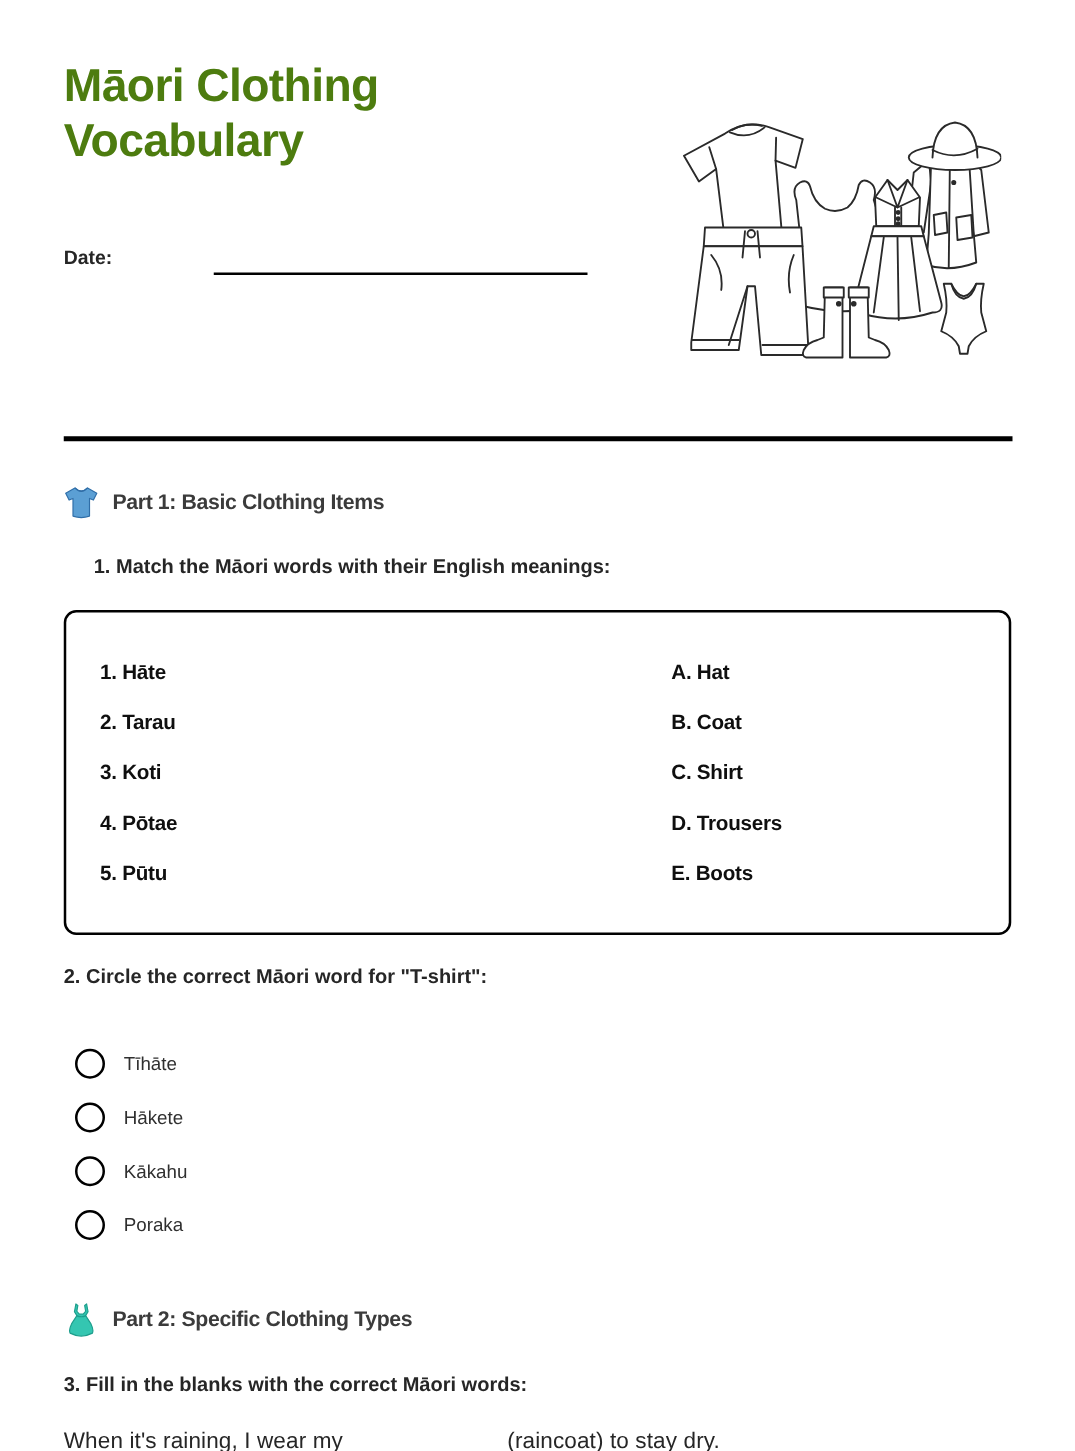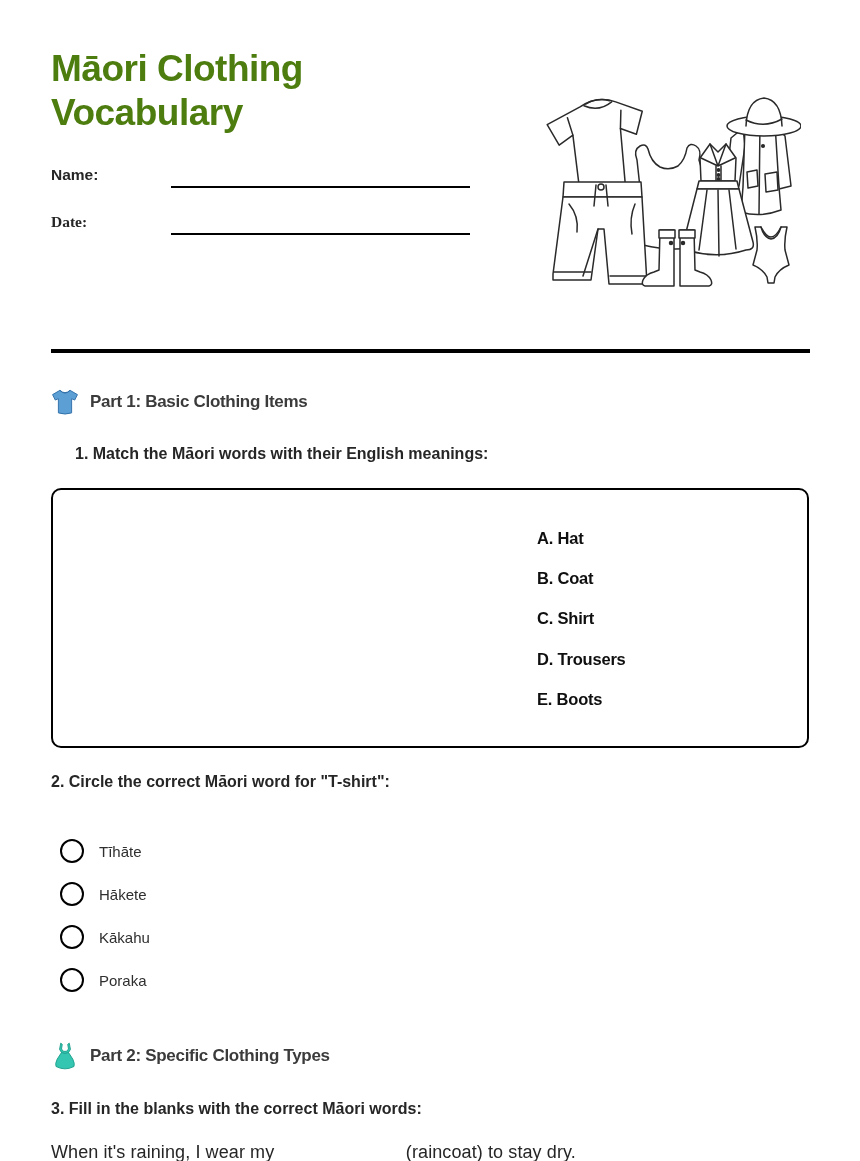--- a/index.html
+++ b/index.html
@@ -19,21 +19,21 @@
     color:#4d7c0f; letter-spacing:-0.5px;
   }
   .field-label {
     font-size:15.5px; font-weight:700; color:#262626;
   }
   .field-line {
     position:absolute; left:120px; top:20px;
     width:299px; height:2px; background:#000;
   }
   .name-row { left:51px; top:166px; width:420px; height:24px; }
-  .date-row { left:51px; top:213px; width:420px; height:24px;font-family:Liberation Serif, serif; }
+  .date-row { left:51px; top:198px; width:420px; height:24px; }
 
   .illus { left:533px; top:86px; }
 
   .divider { left:51px; top:349px; width:759px; height:4px; background:#000; }
 
   .part-heading {
     display:flex; align-items:center; gap:11px;
     font-size:17px; font-weight:700; color:#3b3b3b;
     letter-spacing:-0.3px;
   }
@@ -79,24 +79,20 @@
 
   svg { display:block; }
 </style>
 </head>
 <body>
 
 <div class="page">
 
   <h1 class="abs title">Māori Clothing Vocabulary</h1>
 
-  <div class="abs name-row">
-    <span class="field-label">Name:</span>
-    <span class="field-line"></span>
-  </div>
   <div class="abs date-row">
     <span class="field-label">Date:</span>
     <span class="field-line"></span>
   </div>
 
   <div class="abs illus">
     <svg width="268" height="214" viewBox="0 0 268 214" fill="none" stroke="#2a2a2a" stroke-width="1.5" stroke-linejoin="round" stroke-linecap="round">
 
       <g transform="rotate(-8 70 55)">
         <path d="M52 18 Q70 9 88 18 L113 31 L104 53 L89 45 L86 102 Q62 110 40 103 L41 45 L26 53 L17 31 Z" fill="#fff"></path>
@@ -159,20 +155,27 @@
         <path d="M11.5 3 L2 8.5 L5.5 15.5 L9.5 13.8 L9.5 32 Q18 35 26.5 32 L26.5 13.8 L30.5 15.5 L34 8.5 L24.5 3 Q21.5 6.5 18 6.5 Q14.5 6.5 11.5 3 Z" fill="#5b9fd4" stroke="#2f6ea8" stroke-width="1.2" stroke-linejoin="round"></path>
         <path d="M11.5 3 Q18 9 24.5 3" fill="none" stroke="#2f6ea8" stroke-width="1.2"></path>
       </svg>
     </span>
     <span>Part 1: Basic Clothing Items</span>
   </h2>
 
   <p class="abs prompt q1p">1. Match the Māori words with their English meanings:</p>
 
   <div class="abs match-box">
+    <div class="match-col col-left">
+      <div class="match-item">1. Hāte</div>
+      <div class="match-item">2. Tarau</div>
+      <div class="match-item">3. Koti</div>
+      <div class="match-item">4. Pōtae</div>
+      <div class="match-item">5. Pūtu</div>
+    </div>
     <div class="match-col col-right">
       <div class="match-item">A. Hat</div>
       <div class="match-item">B. Coat</div>
       <div class="match-item">C. Shirt</div>
       <div class="match-item">D. Trousers</div>
       <div class="match-item">E. Boots</div>
     </div>
   </div>
 
   <p class="abs prompt q2p">2. Circle the correct Māori word for "T-shirt":</p>

